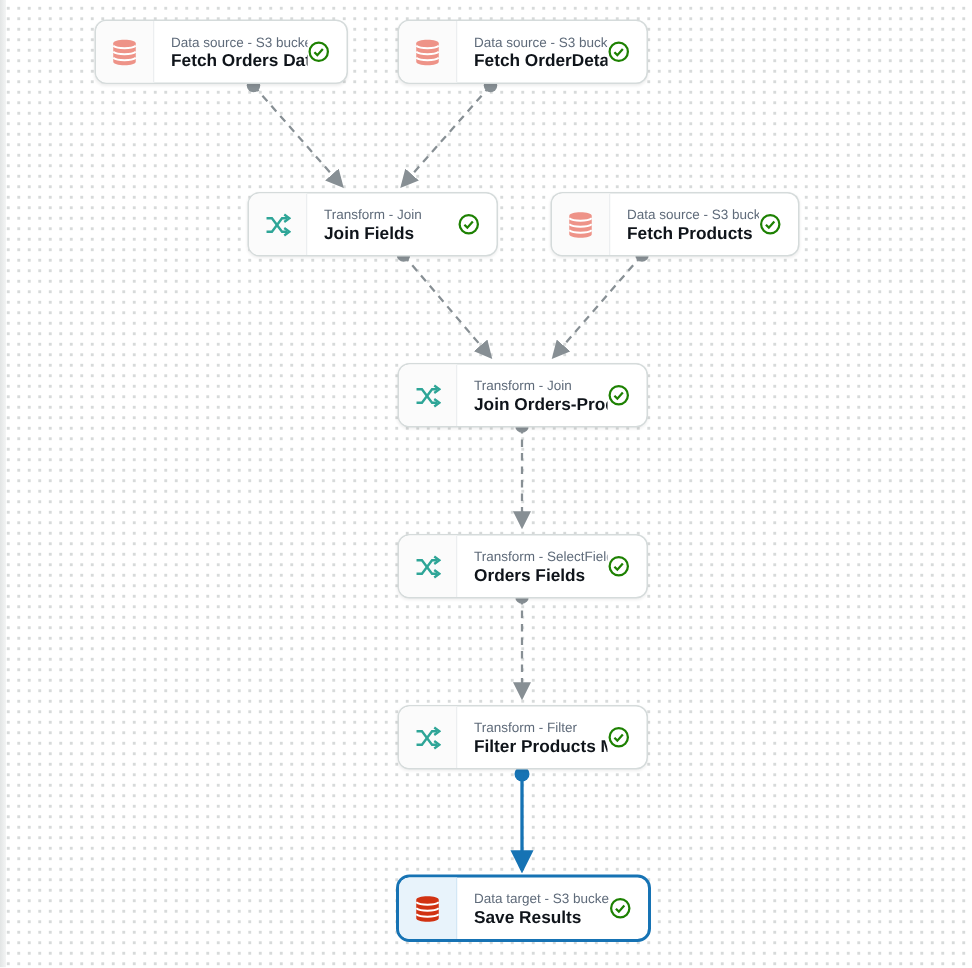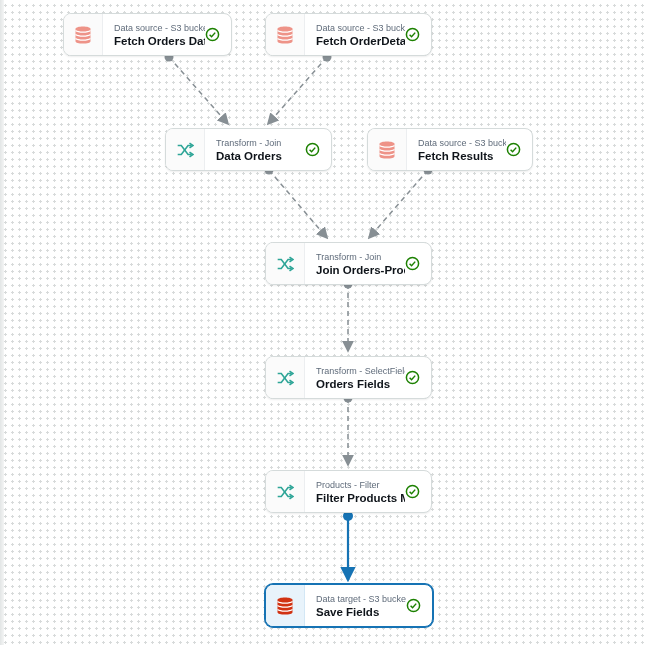--- a/index.html
+++ b/index.html
@@ -178,40 +178,40 @@
     <div class="node-icon-area">
       <svg width="18" height="18" viewBox="0 0 16 16">
         <path d="M1.5 4h3.2l6 8h3" fill="none" stroke="#2ea597" stroke-width="1.4"></path>
         <path d="M1.5 12h3.2l6-8h3" fill="none" stroke="#2ea597" stroke-width="1.4"></path>
         <path d="M12 1.8 L15 4 L12 6.2" fill="none" stroke="#2ea597" stroke-width="1.4"></path>
         <path d="M12 9.8 L15 12 L12 14.2" fill="none" stroke="#2ea597" stroke-width="1.4"></path>
       </svg>
     </div>
     <div class="node-body">
       <div class="node-type">Transform - Join</div>
-      <div class="node-name">Data Orders</div>
+      <div class="node-name">Join Fields</div>
     </div>
     <div class="node-status">
       <svg width="15" height="15" viewBox="0 0 16 16">
         <circle cx="8" cy="8" r="6.5" fill="none" stroke="#1d8102" stroke-width="1.6"></circle>
         <path d="M4.9 8.3l2.1 2.1 3.9-4.4" fill="none" stroke="#1d8102" stroke-width="1.6"></path>
       </svg>
     </div>
   </div>
 
   <div class="node" style="left:367px; top:128px; width:164px;">
     <div class="node-icon-area">
       <svg width="20" height="20" viewBox="0 0 16 16">
         <path fill="#ee9388" d="M2 3.1C2 1.95 4.7 1.2 8 1.2s6 .75 6 1.9v9.8c0 1.15-2.7 1.9-6 1.9s-6-.75-6-1.9z"></path>
         <path fill="none" stroke="#ffffff" stroke-width="1.1" d="M2 4.4c1.2.9 3.4 1.3 6 1.3s4.8-.4 6-1.3M2 7.6c1.2.9 3.4 1.3 6 1.3s4.8-.4 6-1.3M2 10.8c1.2.9 3.4 1.3 6 1.3s4.8-.4 6-1.3"></path>
       </svg>
     </div>
     <div class="node-body">
       <div class="node-type">Data source - S3 bucket</div>
-      <div class="node-name">Fetch Results</div>
+      <div class="node-name">Fetch Products</div>
     </div>
     <div class="node-status">
       <svg width="15" height="15" viewBox="0 0 16 16">
         <circle cx="8" cy="8" r="6.5" fill="none" stroke="#1d8102" stroke-width="1.6"></circle>
         <path d="M4.9 8.3l2.1 2.1 3.9-4.4" fill="none" stroke="#1d8102" stroke-width="1.6"></path>
       </svg>
     </div>
   </div>
 
   <div class="node" style="left:265px; top:242px; width:165px;">
@@ -259,41 +259,41 @@
   <div class="node" style="left:265px; top:470px; width:165px;">
     <div class="node-icon-area">
       <svg width="18" height="18" viewBox="0 0 16 16">
         <path d="M1.5 4h3.2l6 8h3" fill="none" stroke="#2ea597" stroke-width="1.4"></path>
         <path d="M1.5 12h3.2l6-8h3" fill="none" stroke="#2ea597" stroke-width="1.4"></path>
         <path d="M12 1.8 L15 4 L12 6.2" fill="none" stroke="#2ea597" stroke-width="1.4"></path>
         <path d="M12 9.8 L15 12 L12 14.2" fill="none" stroke="#2ea597" stroke-width="1.4"></path>
       </svg>
     </div>
     <div class="node-body">
-      <div class="node-type">Products - Filter</div>
+      <div class="node-type">Transform - Filter</div>
       <div class="node-name">Filter Products MRSP…</div>
     </div>
     <div class="node-status">
       <svg width="15" height="15" viewBox="0 0 16 16">
         <circle cx="8" cy="8" r="6.5" fill="none" stroke="#1d8102" stroke-width="1.6"></circle>
         <path d="M4.9 8.3l2.1 2.1 3.9-4.4" fill="none" stroke="#1d8102" stroke-width="1.6"></path>
       </svg>
     </div>
   </div>
 
   <div class="node selected" style="left:265px; top:584px; width:166px;">
     <div class="node-icon-area">
       <svg width="20" height="20" viewBox="0 0 16 16">
         <path fill="#d13212" d="M2 3.1C2 1.95 4.7 1.2 8 1.2s6 .75 6 1.9v9.8c0 1.15-2.7 1.9-6 1.9s-6-.75-6-1.9z"></path>
         <path fill="none" stroke="#ffffff" stroke-width="1.1" d="M2 4.4c1.2.9 3.4 1.3 6 1.3s4.8-.4 6-1.3M2 7.6c1.2.9 3.4 1.3 6 1.3s4.8-.4 6-1.3M2 10.8c1.2.9 3.4 1.3 6 1.3s4.8-.4 6-1.3"></path>
       </svg>
     </div>
     <div class="node-body">
       <div class="node-type">Data target - S3 bucket</div>
-      <div class="node-name">Save Fields</div>
+      <div class="node-name">Save Results</div>
     </div>
     <div class="node-status">
       <svg width="15" height="15" viewBox="0 0 16 16">
         <circle cx="8" cy="8" r="6.5" fill="none" stroke="#1d8102" stroke-width="1.6"></circle>
         <path d="M4.9 8.3l2.1 2.1 3.9-4.4" fill="none" stroke="#1d8102" stroke-width="1.6"></path>
       </svg>
     </div>
   </div>
 
 </div>

